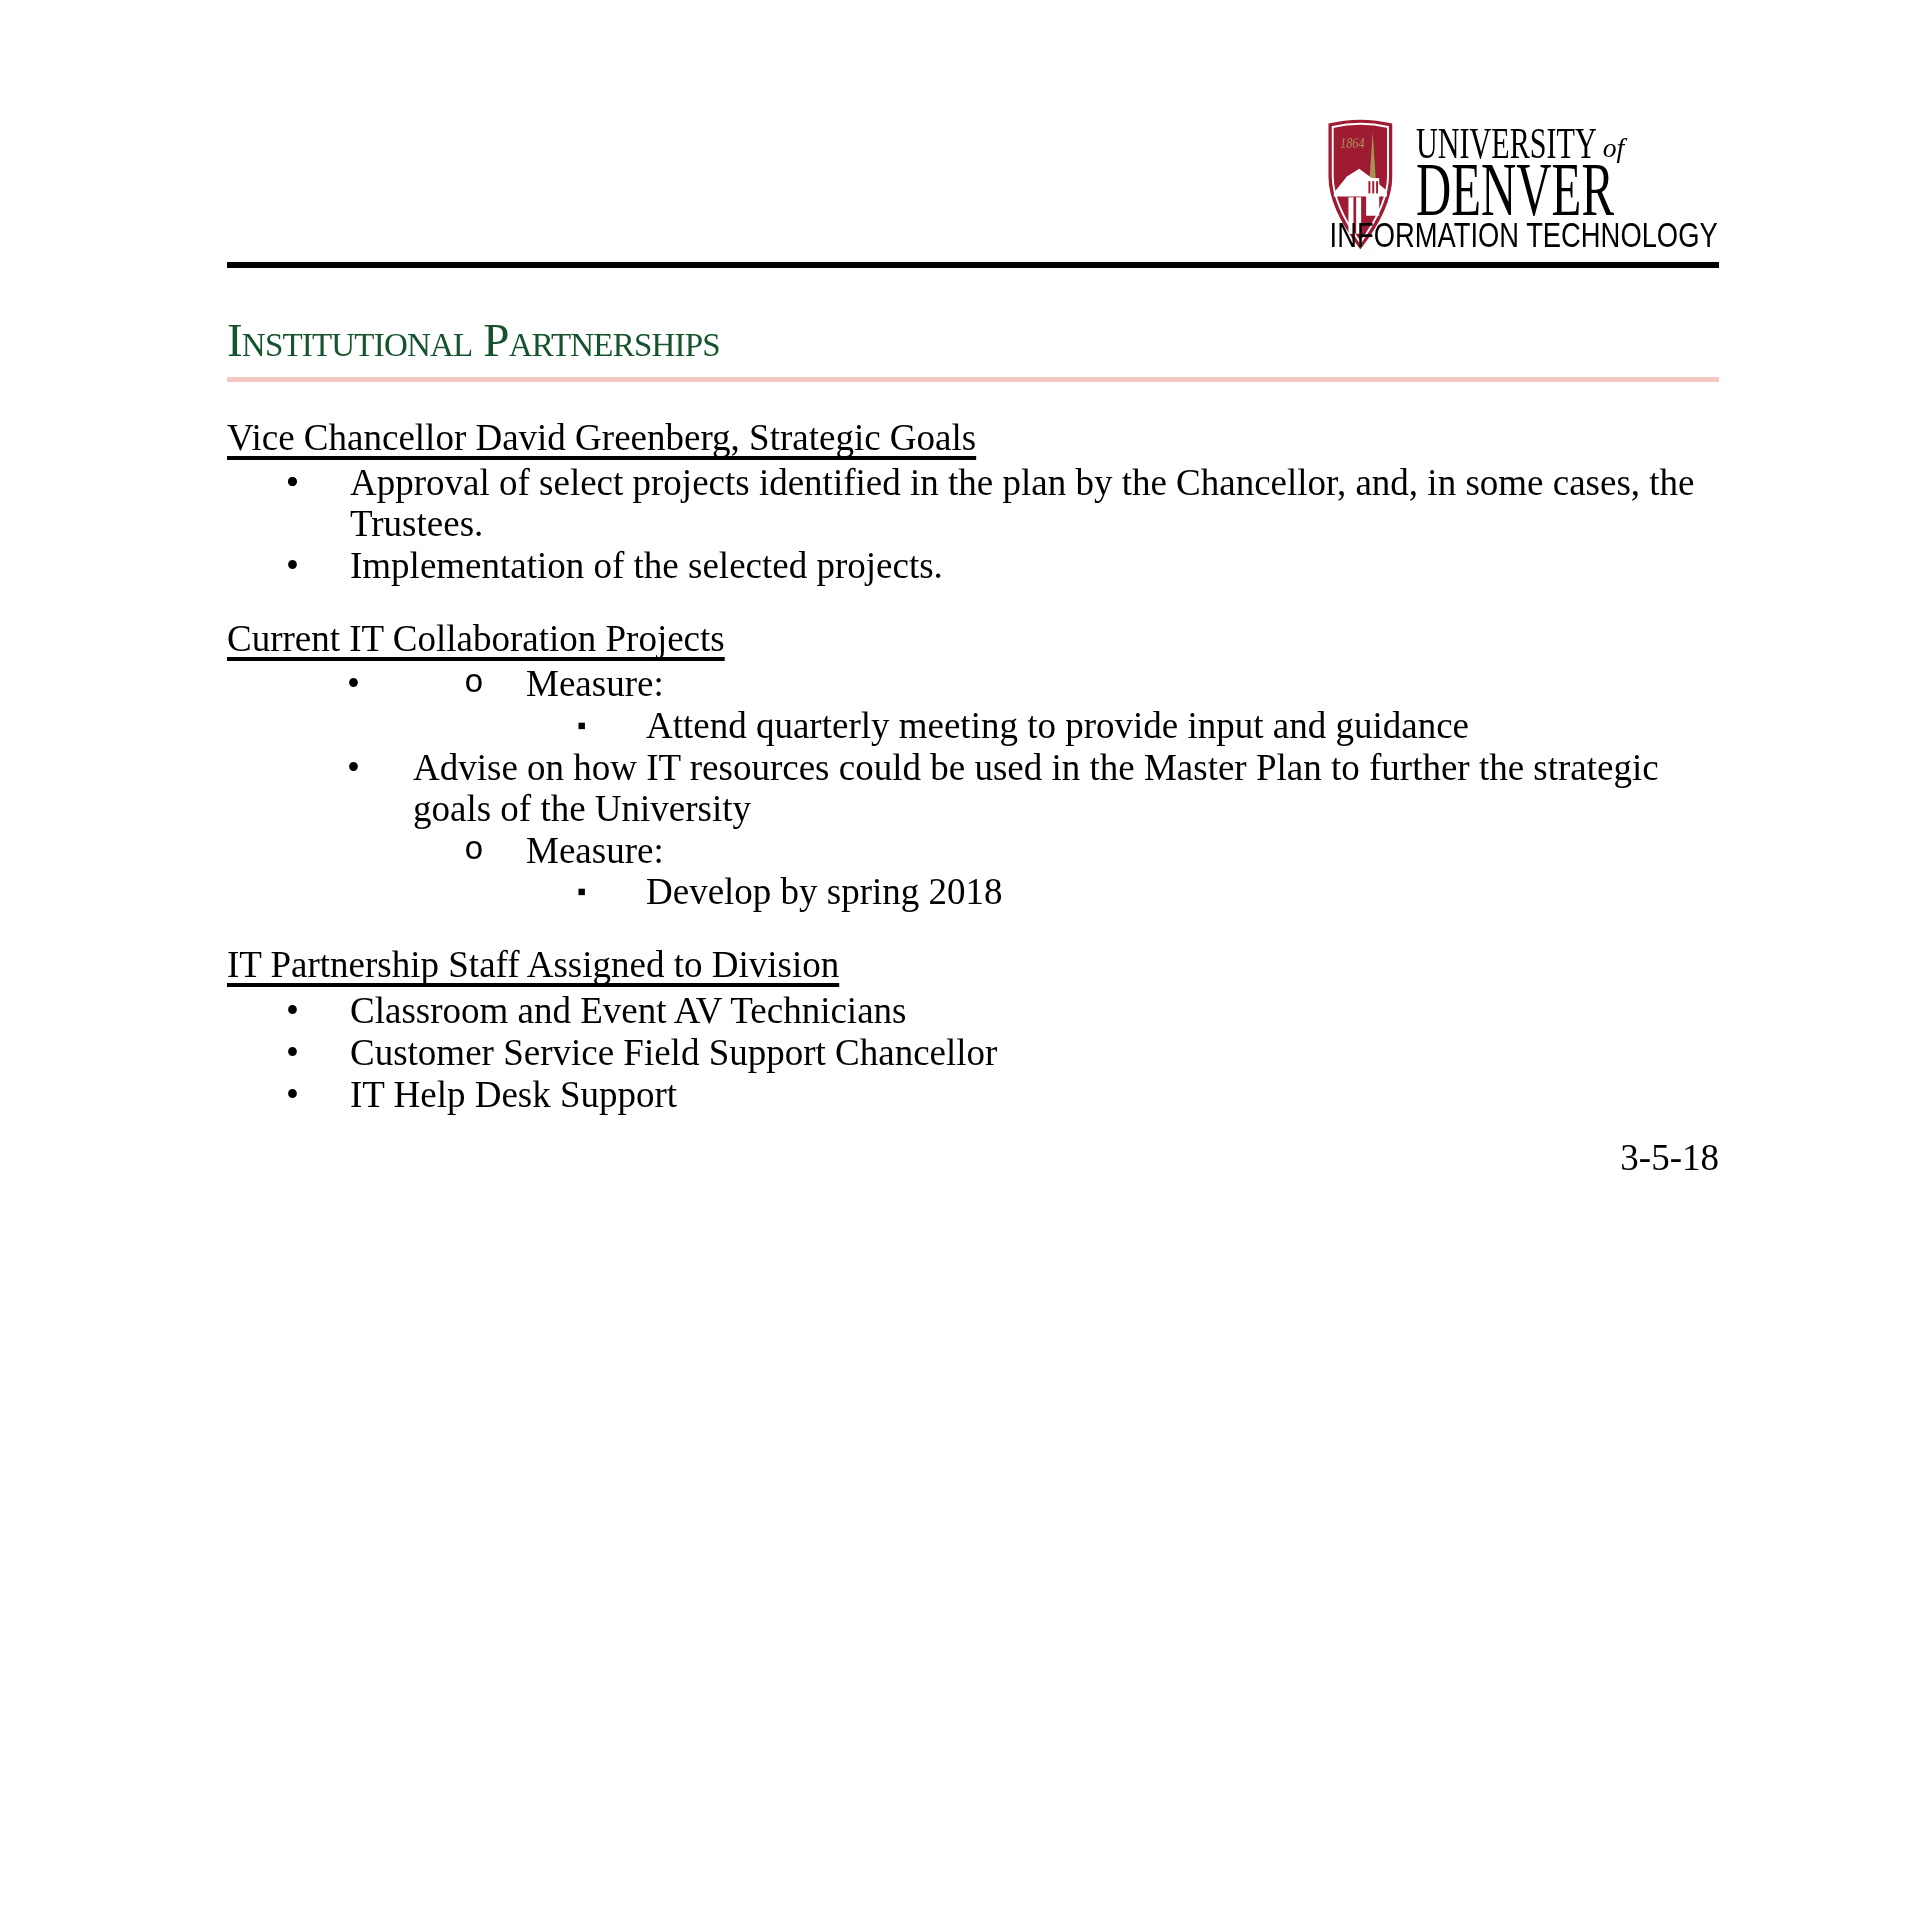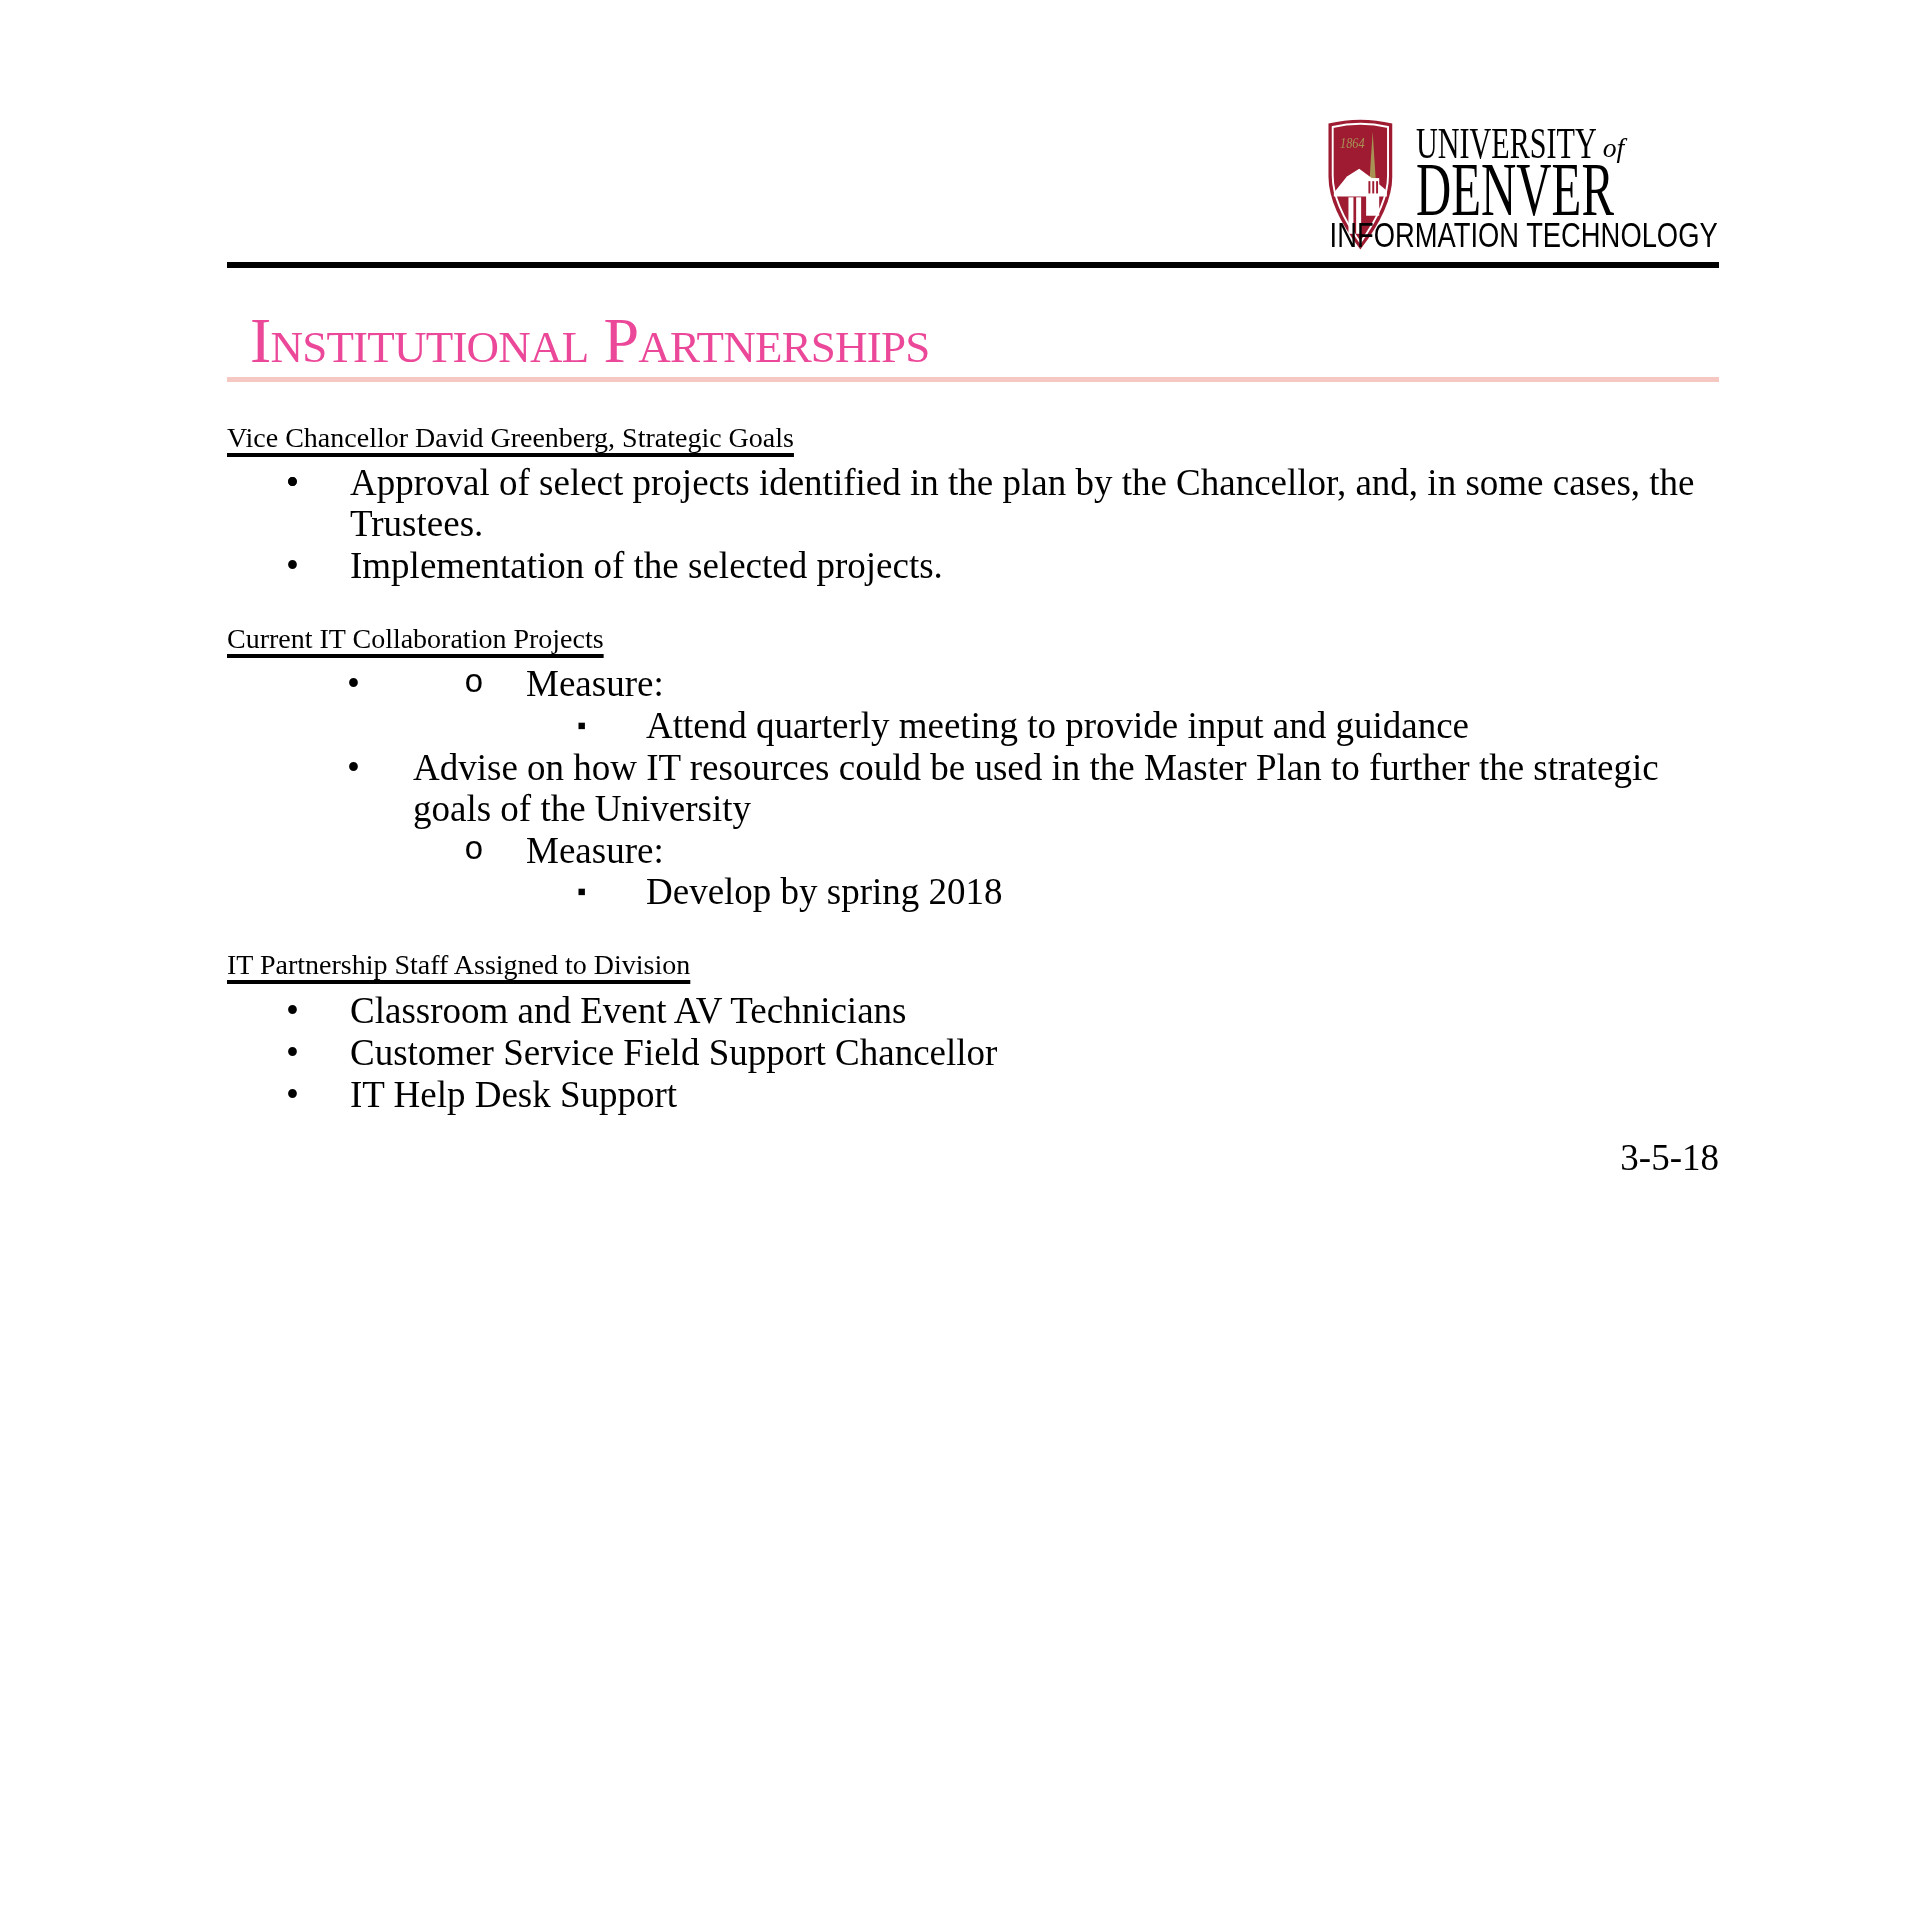--- a/index.html
+++ b/index.html
@@ -8,31 +8,31 @@
     font-family:"Liberation Serif", serif; color:#000; overflow:hidden;
   }
 
   
   .logo { position:absolute; left:1324px; top:112px; width:397px; height:146px; }
   .header-rule { position:absolute; left:227px; top:262px; width:1492px; height:5.8px; background:#000; }
 
   
   .doc-title {
     position:absolute; left:227px; top:304px;
-    font-variant:small-caps; font-size:64px; line-height:73px;
-    letter-spacing:-0.8px; color:#ec4899; white-space:nowrap;margin-left:23px;
+    font-variant:small-caps; font-size:47px; line-height:73px;
+    letter-spacing:-0.8px; color:#14532d; white-space:nowrap;
   }
   .title-rule { position:absolute; left:227px; top:377px; width:1492px; height:5.4px; background:#F5C8C2; }
 
   
   .content { position:absolute; left:227px; top:401px; width:1492px; }
   .section { margin-top:30px; }
   .section:first-child { margin-top:13.5px; }
   .section-heading {
-    font-size:28px; line-height:46px; font-weight:normal; margin:0 0 1.5px 0;
+    font-size:37px; line-height:46px; font-weight:normal; margin:0 0 1.5px 0;
     text-decoration:underline; text-decoration-thickness:3.5px;
     text-underline-offset:6.2px; text-decoration-skip-ink:none;
   }
   .item { position:relative; font-size:37px; line-height:41px; margin-bottom:0.8px; }
   .marker { position:absolute; top:0; }
 
   .n1 { padding-left:123px; }  .n1 .marker { left:59px; font-size:37px; }
   .d1 { padding-left:186px; }  .d1 .marker { left:120px; font-size:37px; }
   .d2 { padding-left:299px; }  .d2 .marker { left:237px; font-family:"Liberation Mono", monospace; font-size:33px; }
   .d3 { padding-left:419px; } .d3 .marker { left:350px; font-size:26px; }

